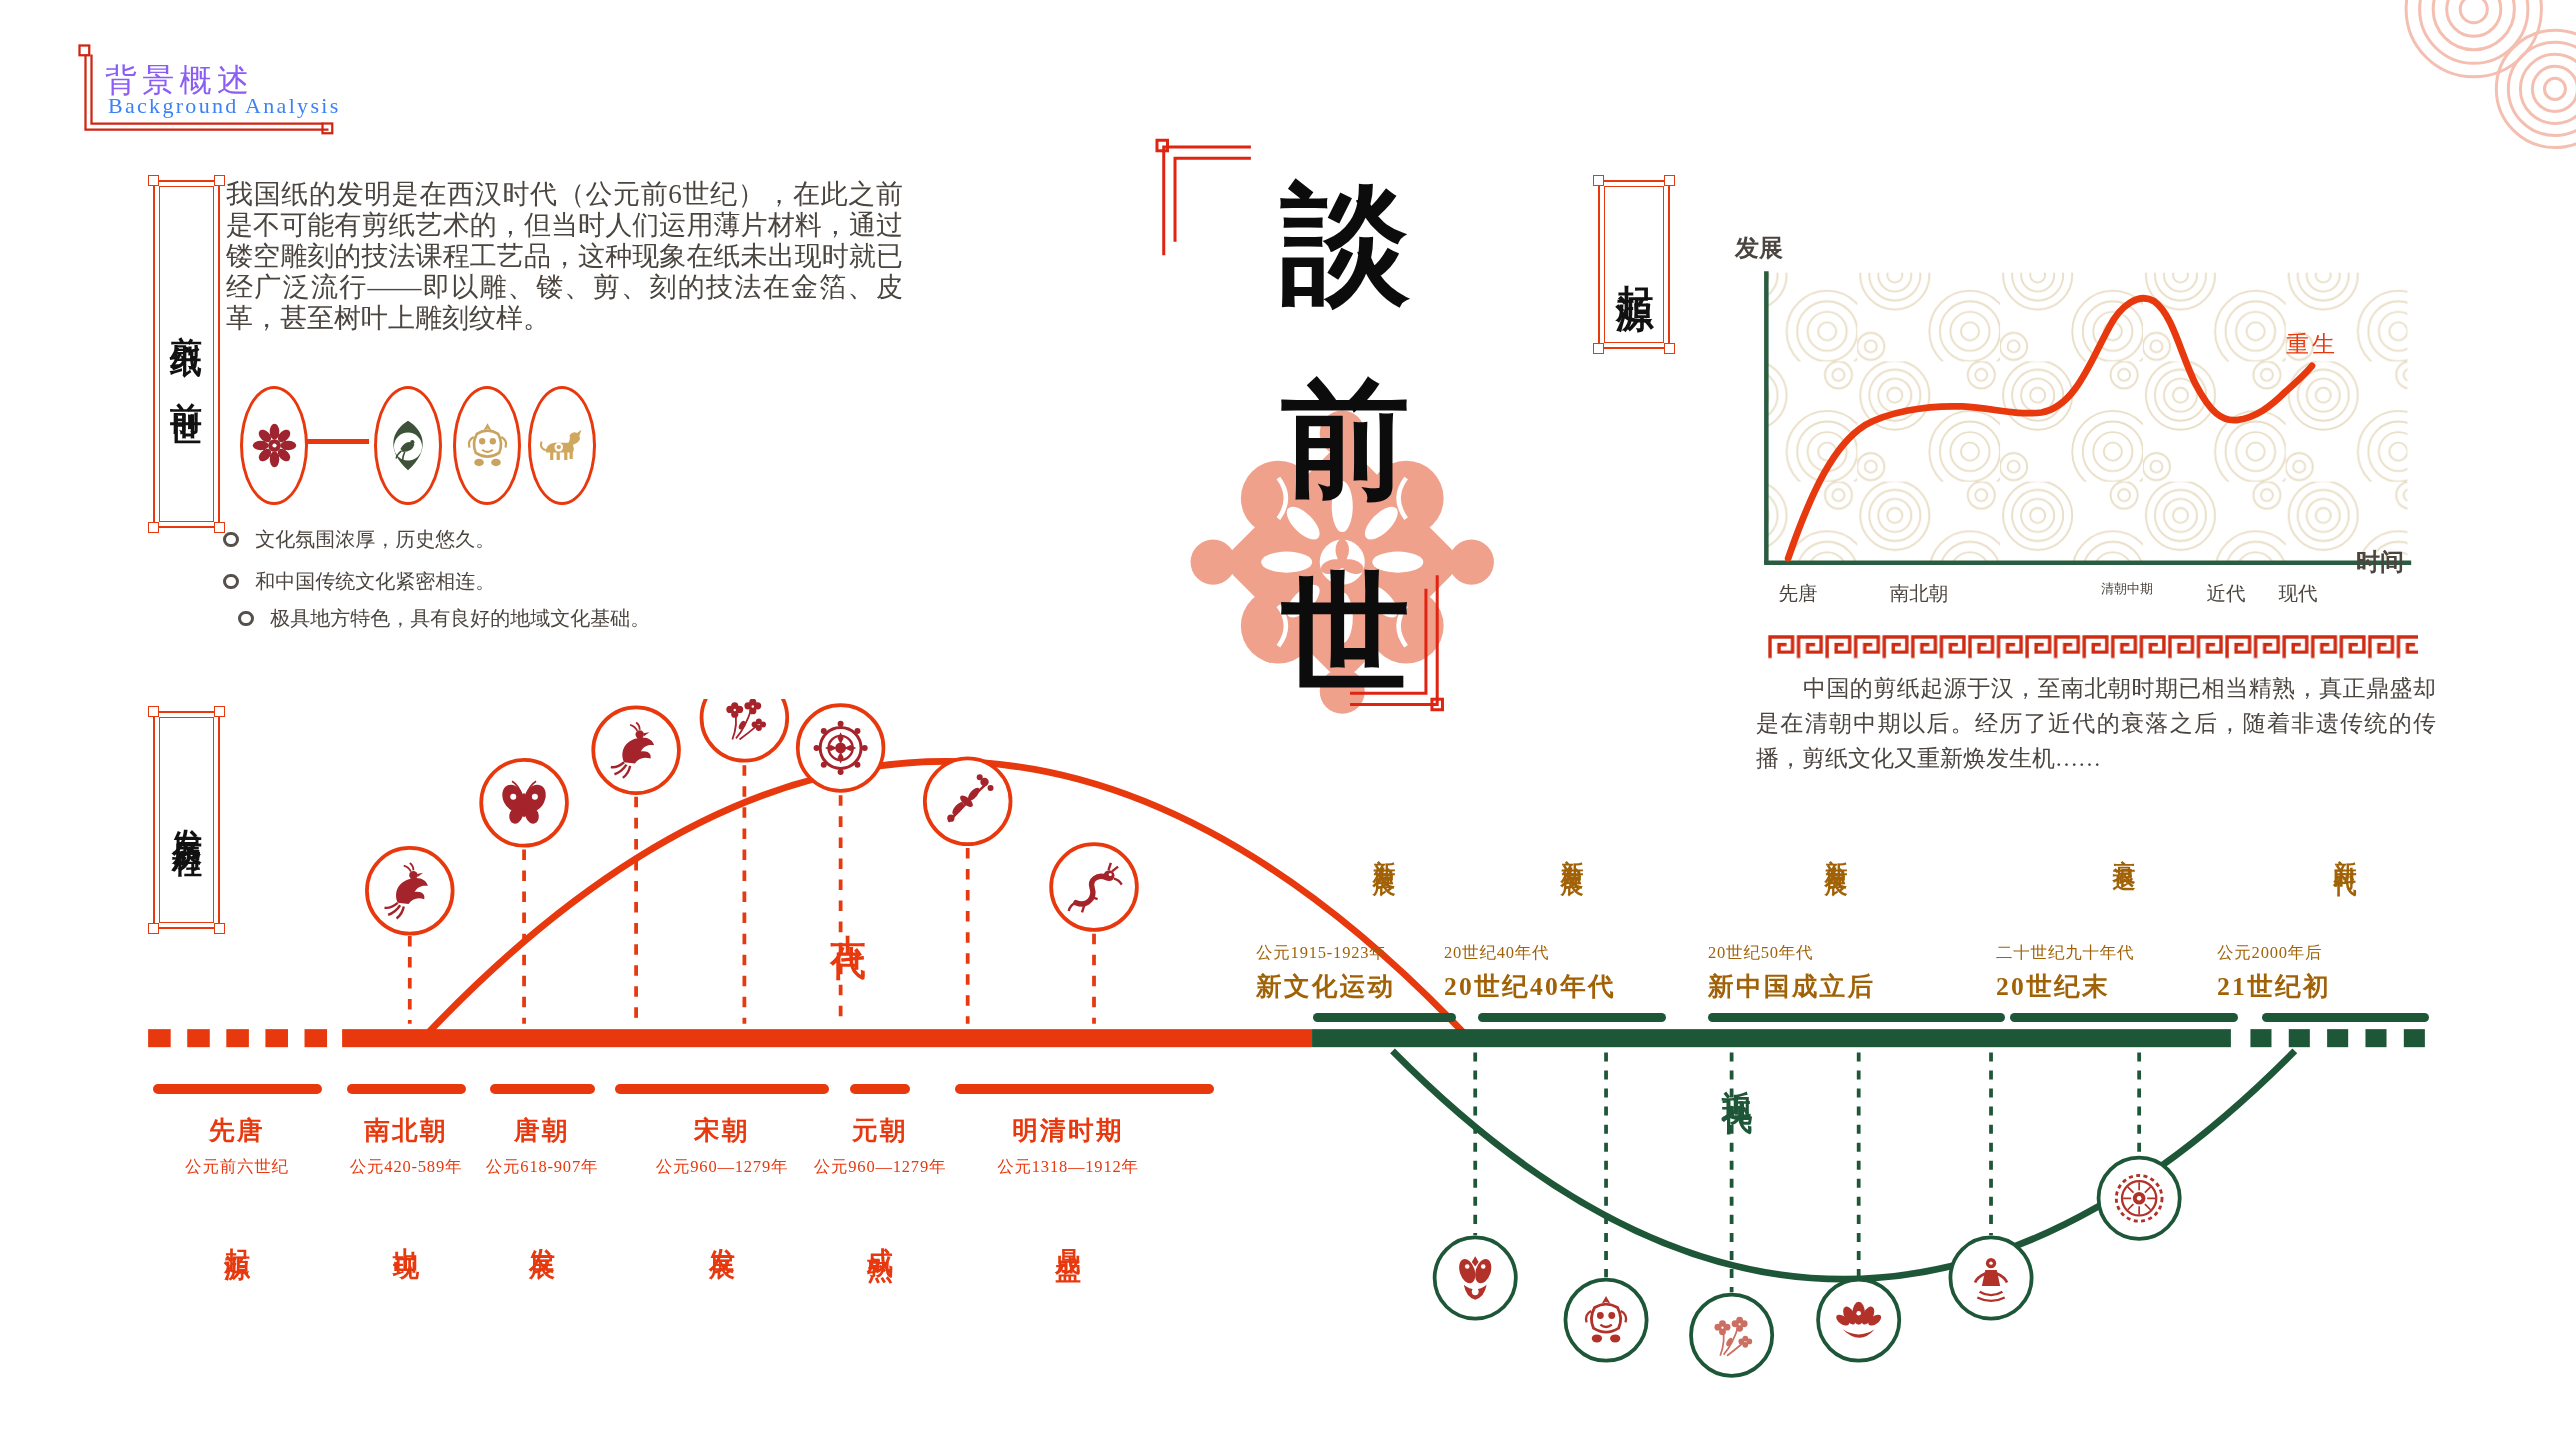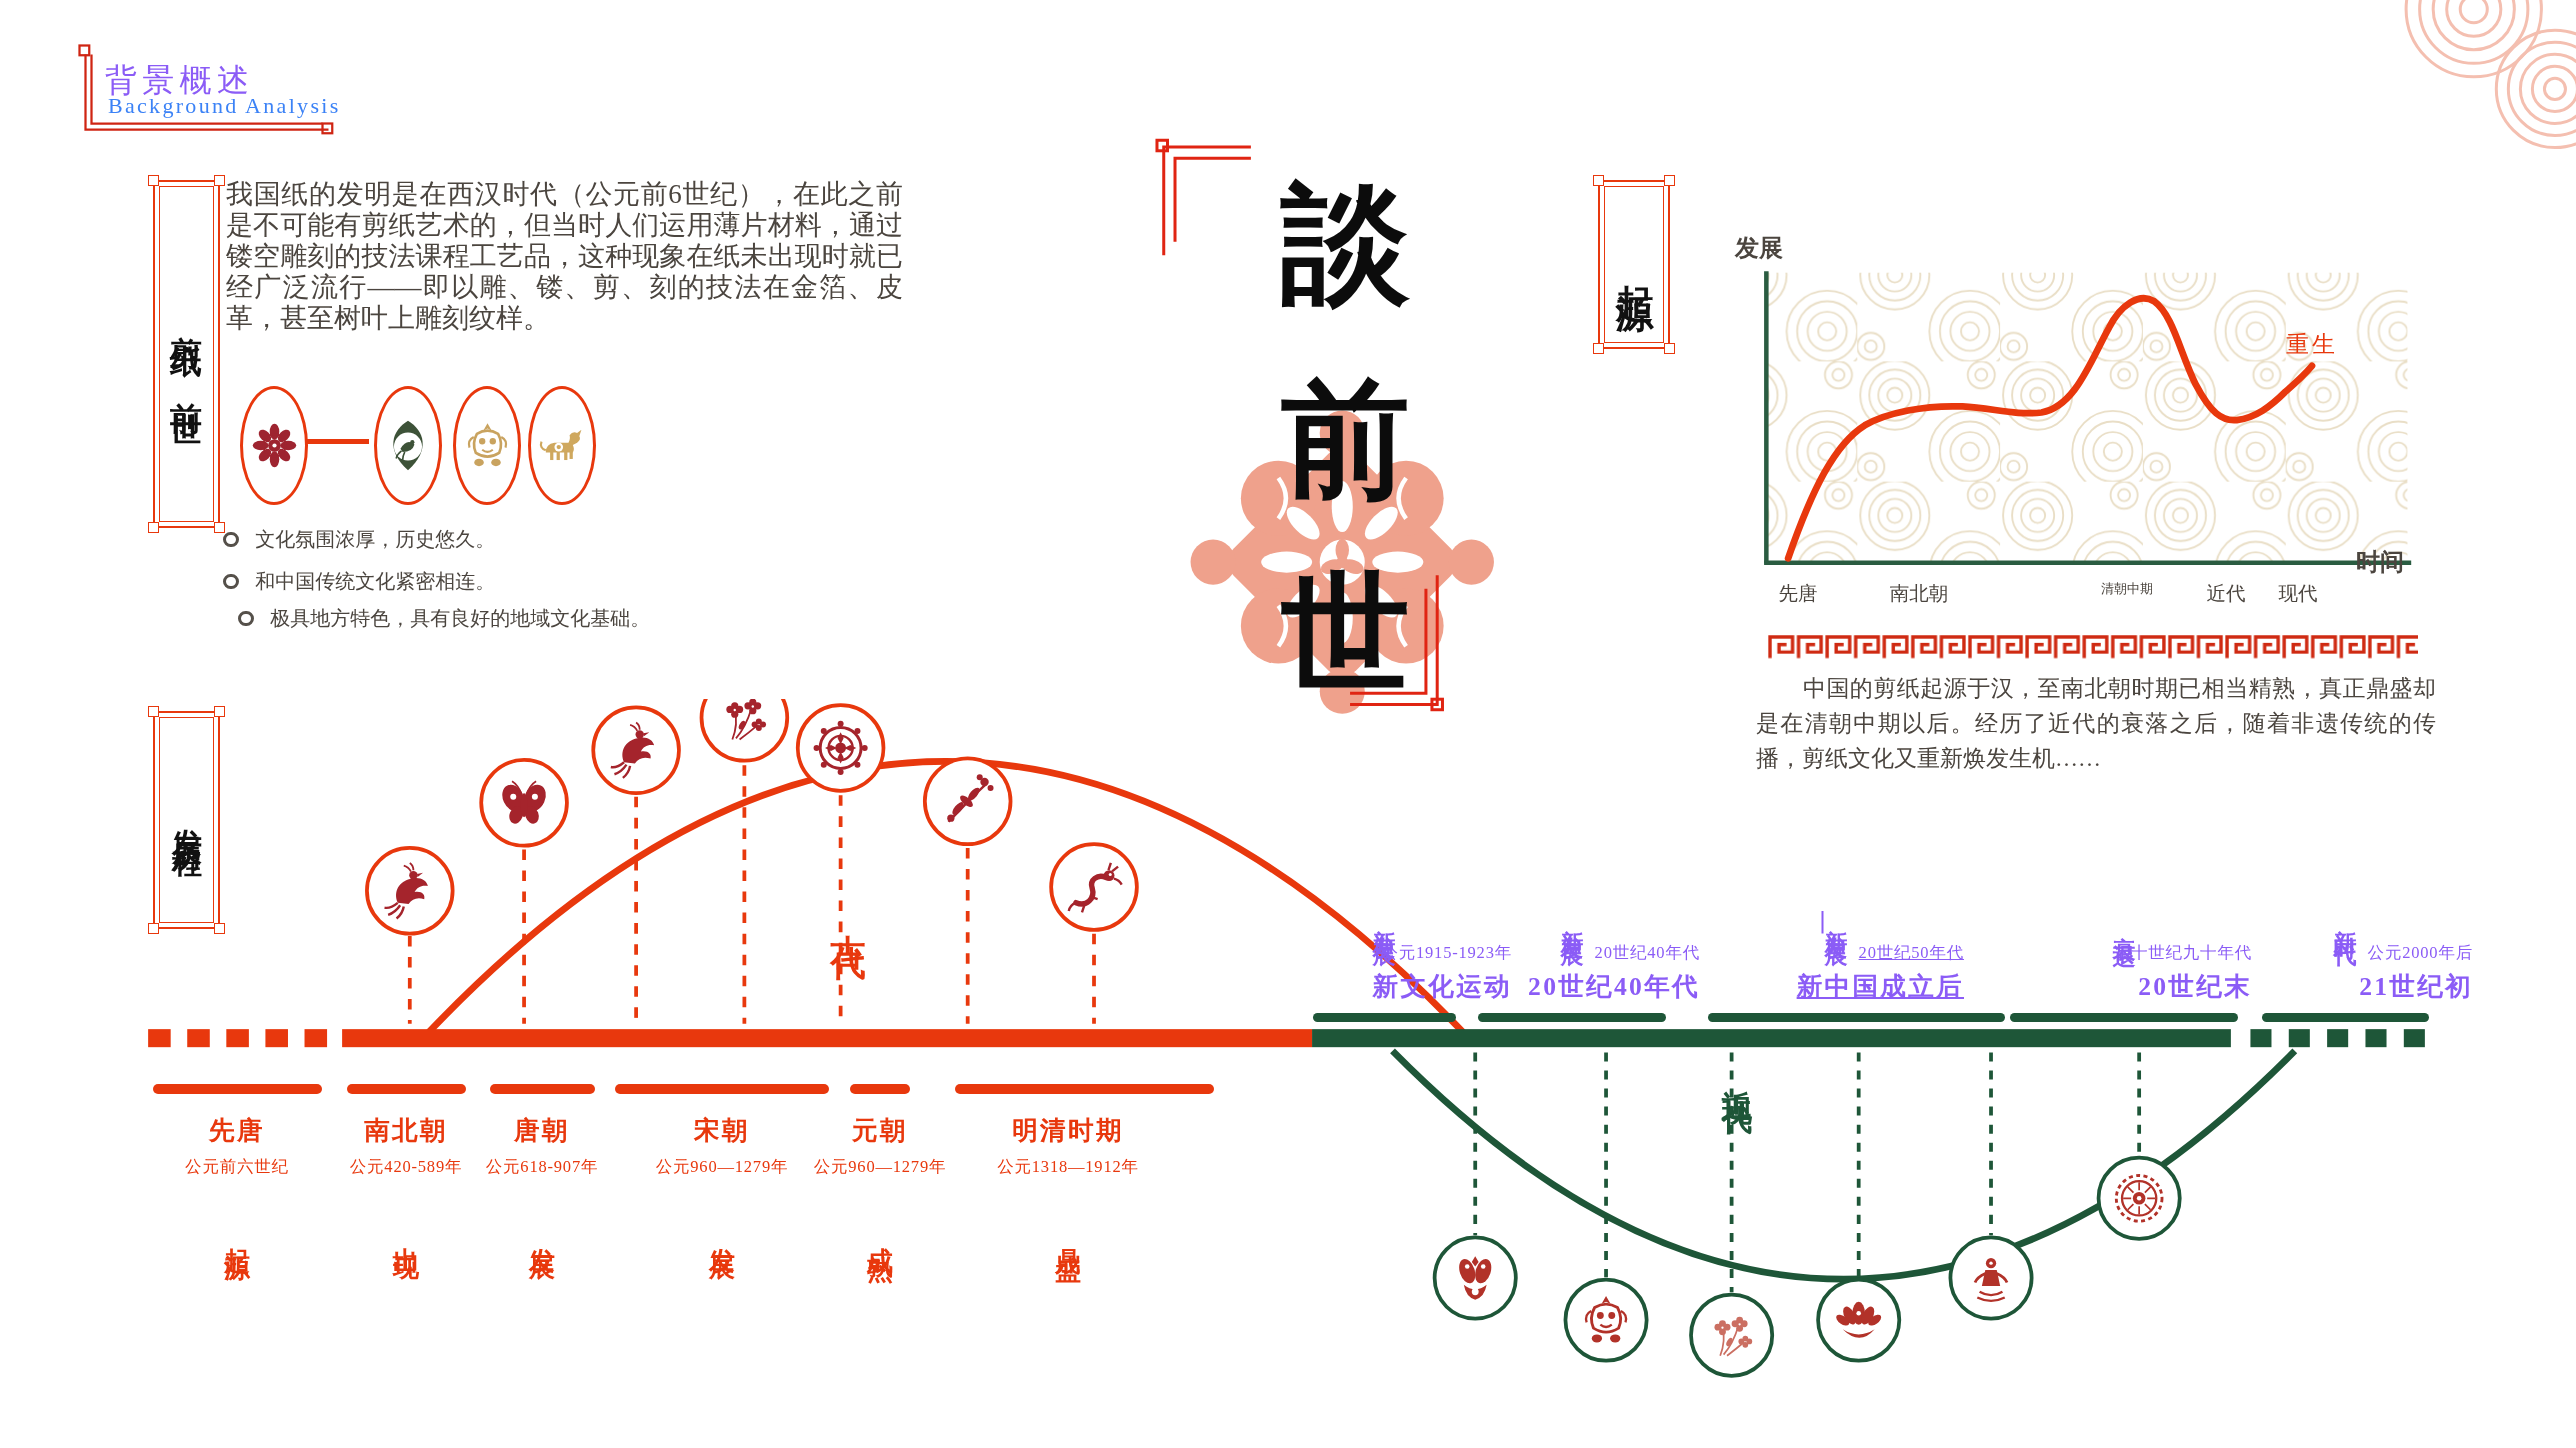--- a/index.html
+++ b/index.html
@@ -19,21 +19,21 @@
              writing-mode:vertical-rl;text-orientation:upright;color:#111;
              font-weight:bold;letter-spacing:10.5px;white-space:nowrap;}
   
   .para{color:#4b453f;font-size:27px;line-height:31px;text-align:justify;}
   .bullet-row{position:absolute;display:flex;align-items:center;color:#4b453f;font-size:20px;text-align:center;}
   .bullet-dot{width:9.8px;height:9.8px;border:3px solid #55504a;border-radius:50%;margin-right:16.5px;flex:0 0 auto;}
   .medal{position:absolute;width:62px;height:113px;border:3px solid #e8380d;border-radius:50%;
          display:flex;align-items:center;justify-content:center;background:#fff;}
   
   .ap{position:absolute;top:1084px;width:226px;text-align:center;color:#e8380d;}
-  .mp{position:absolute;top:841px;width:256px;text-align:right;color:#8b5cf6;}
+  .mp{position:absolute;top:841px;width:256px;text-align:left;color:#a16207;}
   .seg{margin:0 auto;height:9.8px;border-radius:5.3px;background:#e8380d;}
   .mp .seg{background:#1e5638;}
   .pname{font-size:25.6px;font-weight:bold;margin-top:19.5px;letter-spacing:2.3px;}
   .mp .pname{margin-top:4.5px;}
   .pdate{font-size:16.5px;margin-top:7.5px;letter-spacing:0.8px;}
   .pstage{font-size:26px;font-weight:bold;margin:15px auto 0;letter-spacing:7.5px;
           writing-mode:vertical-rl;text-orientation:upright;height:83px;}
   .mp .pstage{margin:0 auto;height:92px;font-size:23px;}
   .mp .pdate{margin-top:9px;}
   .arc-label{position:absolute;writing-mode:vertical-rl;text-orientation:upright;font-weight:bold;}
@@ -513,21 +513,21 @@
     <div class="pdate">公元1915-1923年</div>
     <div class="pname">新文化运动</div>
     <div class="seg" style="width:143px;margin-top:9px;"></div>
   </div>
   <div class="mp" style="left:1444px;">
     <div class="pstage">新发展</div>
     <div class="pdate">20世纪40年代</div>
     <div class="pname">20世纪40年代</div>
     <div class="seg" style="width:188px;margin-top:9px;"></div>
   </div>
-  <div class="mp" style="left:1708px;text-decoration:underline;">
+  <div class="mp" style="left:1708px;">
     <div class="pstage">新发展</div>
     <div class="pdate">20世纪50年代</div>
     <div class="pname">新中国成立后</div>
     <div class="seg" style="width:297px;margin-top:9px;"></div>
   </div>
   <div class="mp" style="left:1996px;">
     <div class="pstage">衰退</div>
     <div class="pdate">二十世纪九十年代</div>
     <div class="pname">20世纪末</div>
     <div class="seg" style="width:228px;margin-top:9px;"></div>

